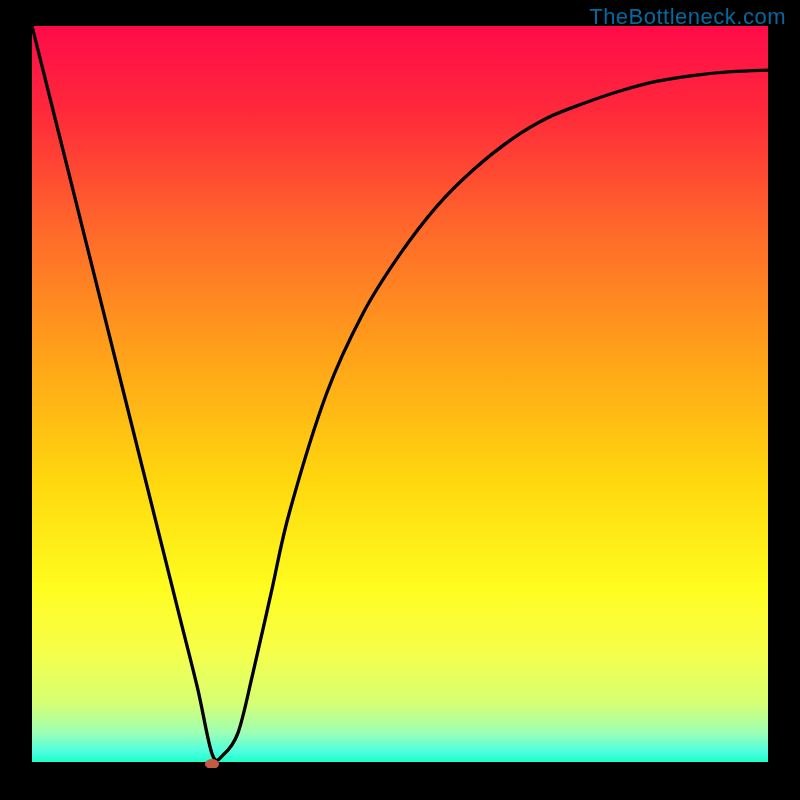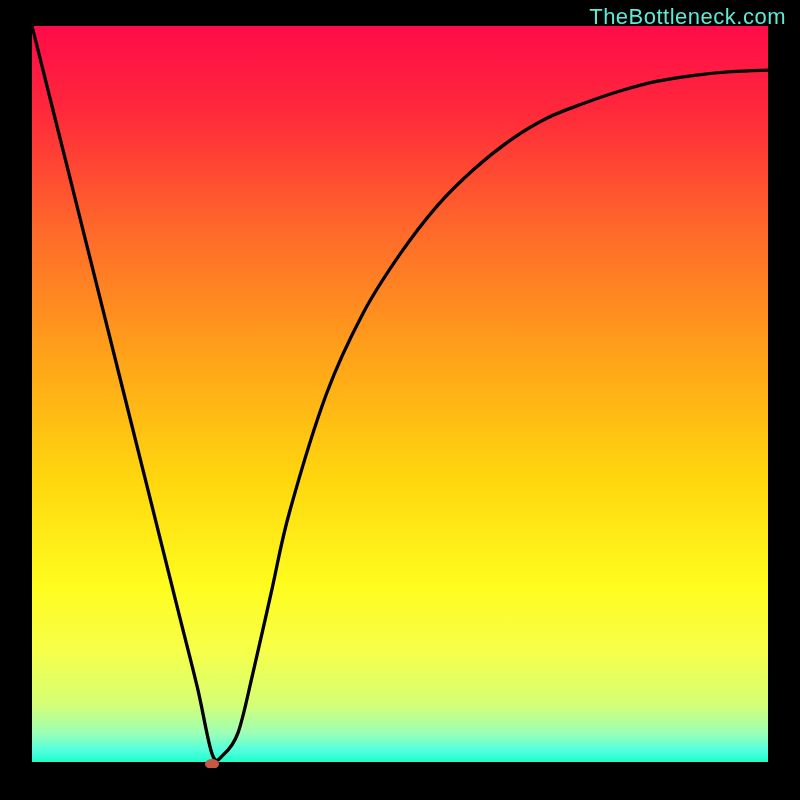--- a/index.html
+++ b/index.html
@@ -14,21 +14,21 @@
   .frame {
     position: relative;
     width: 800px;
     height: 800px;
     background: #000;
   }
   .watermark {
     position: absolute;
     top: 4px;
     right: 14px;
-    color: #5eead4;
+    color: #0369a1;
     font-size: 22px;
     letter-spacing: 0.5px;
     user-select: none;
   }
   
   .plot {
     position: absolute;
     left: 32px;
     top: 26px;
     right: 32px;

